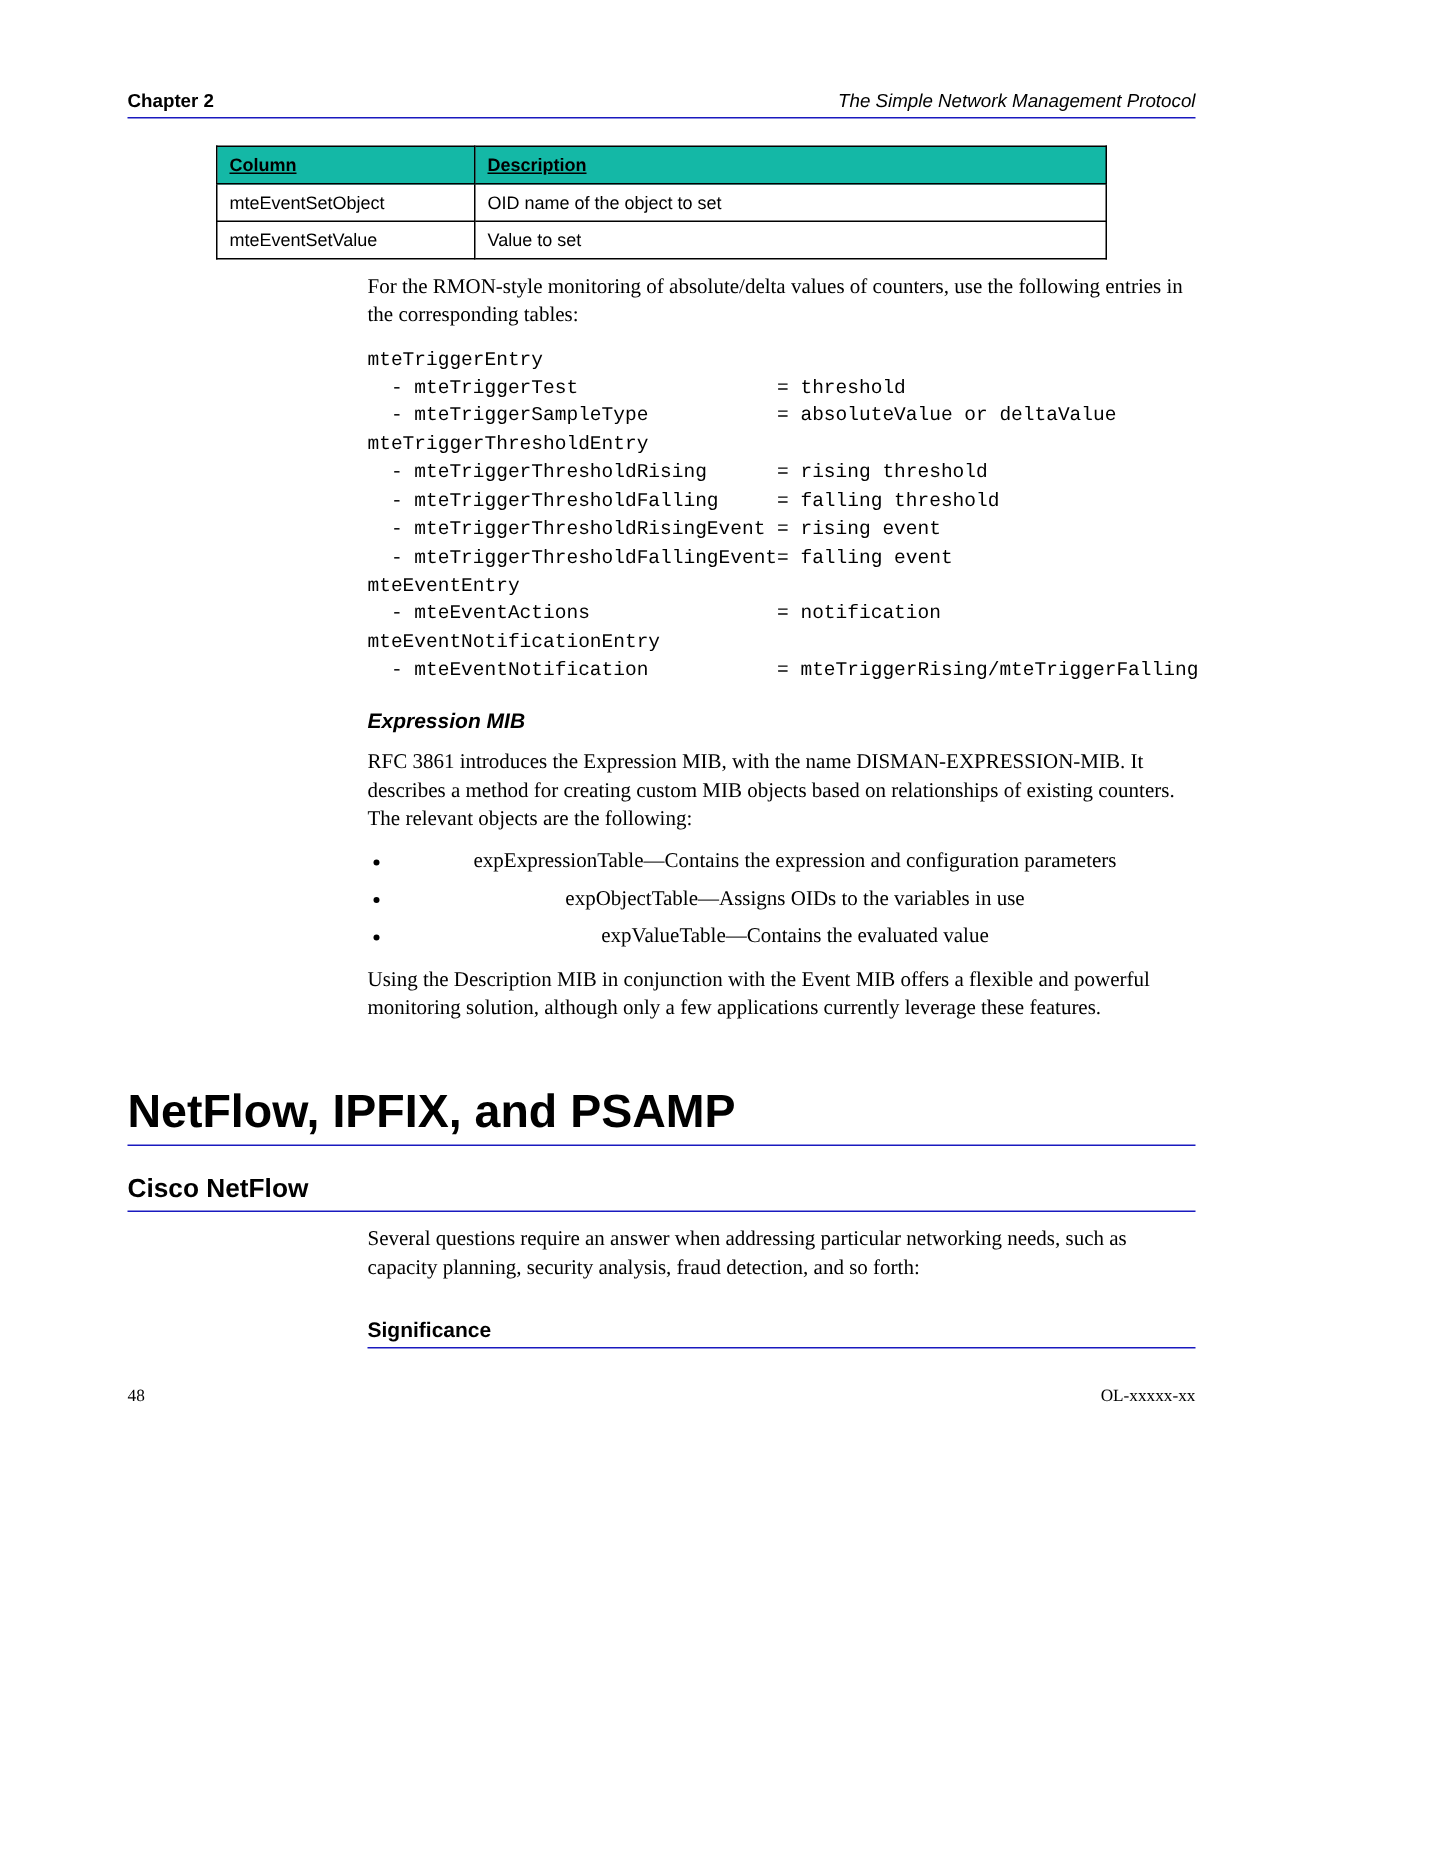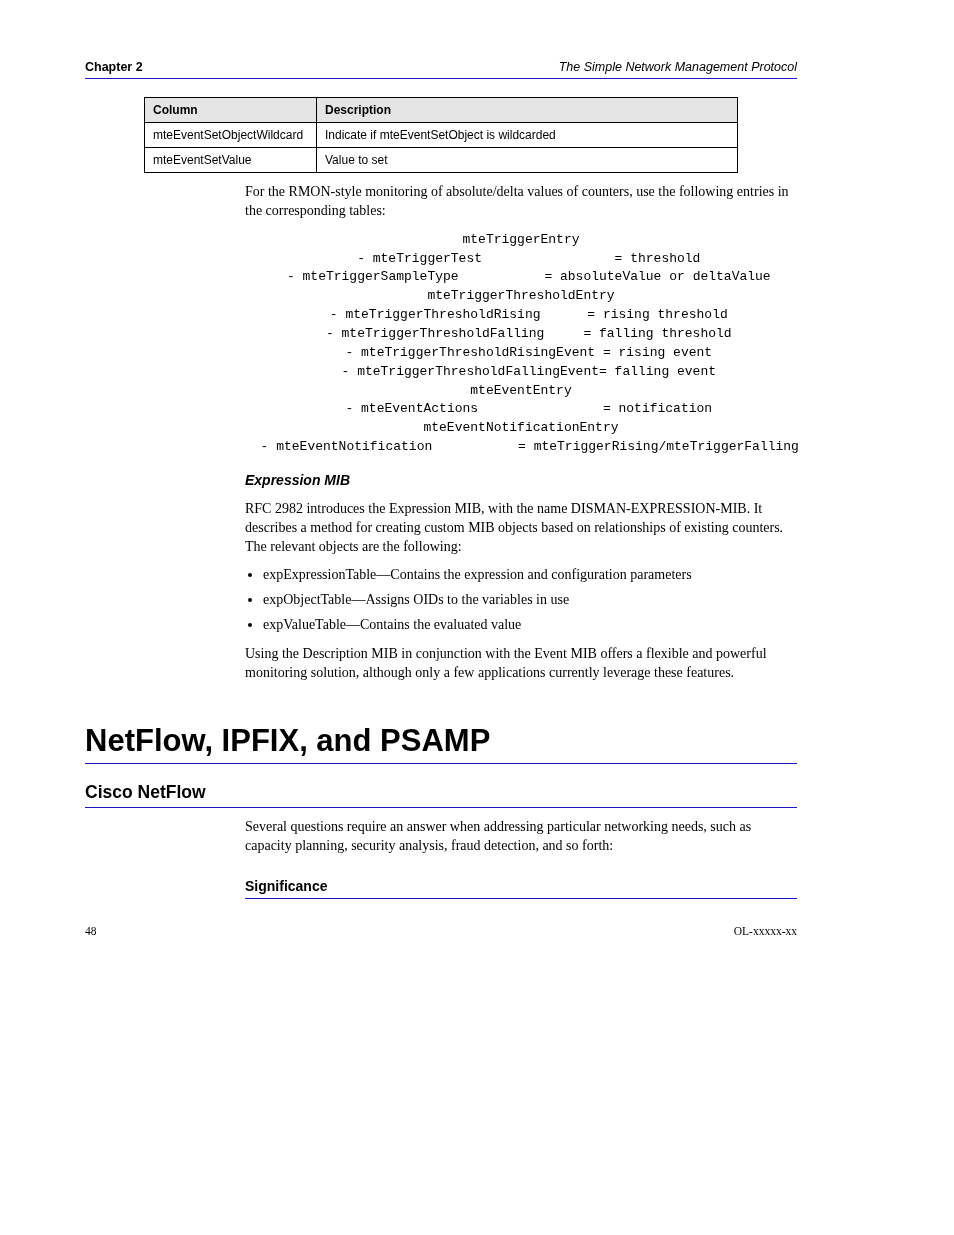--- a/index.html
+++ b/index.html
@@ -54,36 +54,36 @@
     font-size: 12px;
   }
   table.data-table th, table.data-table td {
     border: 1px solid #000;
     padding: 5px 8px;
     text-align: left;
     font-weight: normal;
     vertical-align: top;
   }
   table.data-table th {
-    background: #e5e5e5;
+    background: #14b8a6;
     font-weight: bold;
+    text-decoration: underline;
   }
   table.data-table .col0 {
     width: 155px;
   }
   .content-block {
     margin-left: 160px;
     font-size: 14px;
     line-height: 1.35;
   }
   .mono {
     font-family: "Courier New", Courier, monospace;
     font-size: 13px;
     line-height: 1.45;
-    text-align: center;
   }
   .para {
     margin: 10px 0;
   }
   .subhead {
     font-family: Arial, Helvetica, sans-serif;
     font-weight: bold;
     font-style: italic;
     margin: 14px 0 6px 0;
   }
@@ -127,22 +127,22 @@
 
   <table class="data-table">
     <thead>
       <tr>
         <th class="col0">Column</th>
         <th>Description</th>
       </tr>
     </thead>
     <tbody>
       <tr>
-        <td class="col0">mteEventSetObjectWildcard</td>
-        <td>Indicate if mteEventSetObject is wildcarded</td>
+        <td class="col0">mteEventSetObject</td>
+        <td>OID name of the object to set</td>
       </tr>
       <tr>
         <td class="col0">mteEventSetValue</td>
         <td>Value to set</td>
       </tr>
     </tbody>
   </table>
 
   <div class="content-block">
     <div class="para">For the RMON-style monitoring of absolute/delta values of counters, use the following entries in the corresponding tables:</div>
@@ -153,22 +153,22 @@
 &nbsp;&nbsp;- mteTriggerThresholdRising&nbsp;&nbsp;&nbsp;&nbsp;&nbsp;&nbsp;= rising threshold
 &nbsp;&nbsp;- mteTriggerThresholdFalling&nbsp;&nbsp;&nbsp;&nbsp;&nbsp;= falling threshold
 &nbsp;&nbsp;- mteTriggerThresholdRisingEvent&nbsp;= rising event
 &nbsp;&nbsp;- mteTriggerThresholdFallingEvent= falling event
 mteEventEntry
 &nbsp;&nbsp;- mteEventActions&nbsp;&nbsp;&nbsp;&nbsp;&nbsp;&nbsp;&nbsp;&nbsp;&nbsp;&nbsp;&nbsp;&nbsp;&nbsp;&nbsp;&nbsp;&nbsp;= notification
 mteEventNotificationEntry
 &nbsp;&nbsp;- mteEventNotification&nbsp;&nbsp;&nbsp;&nbsp;&nbsp;&nbsp;&nbsp;&nbsp;&nbsp;&nbsp;&nbsp;= mteTriggerRising/mteTriggerFalling</div>
 
     <div class="subhead">Expression MIB</div>
-    <div class="para">RFC 2982 introduces the Expression MIB, with the name DISMAN-EXPRESSION-MIB. It describes a method for creating custom MIB objects based on relationships of existing counters. The relevant objects are the following:</div>
-    <ul style="margin:8px 0 8px 18px; padding:0; list-style-type: disc;">
+    <div class="para">RFC 3861 introduces the Expression MIB, with the name DISMAN-EXPRESSION-MIB. It describes a method for creating custom MIB objects based on relationships of existing counters. The relevant objects are the following:</div>
+    <ul style="margin:8px 0 8px 18px; padding:0; list-style-type: disc; text-align: center;">
       <li style="margin-bottom:6px;">expExpressionTable—Contains the expression and configuration parameters</li>
       <li style="margin-bottom:6px;">expObjectTable—Assigns OIDs to the variables in use</li>
       <li>expValueTable—Contains the evaluated value</li>
     </ul>
     <div class="para">Using the Description MIB in conjunction with the Event MIB offers a flexible and powerful monitoring solution, although only a few applications currently leverage these features.</div>
   </div>
 
   <h2 class="section-title">NetFlow, IPFIX, and PSAMP</h2>
   <hr class="hr-rule2">
 

